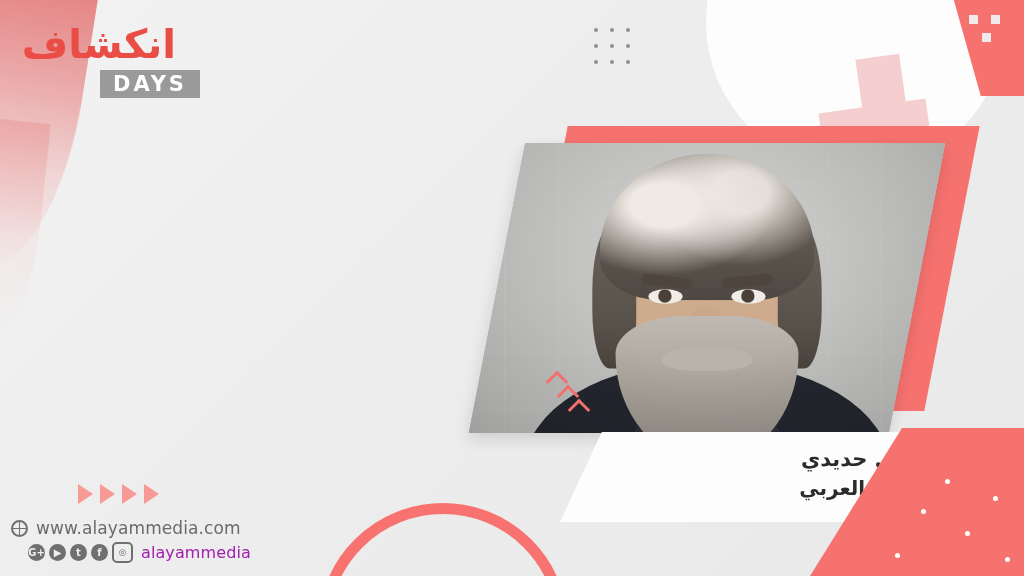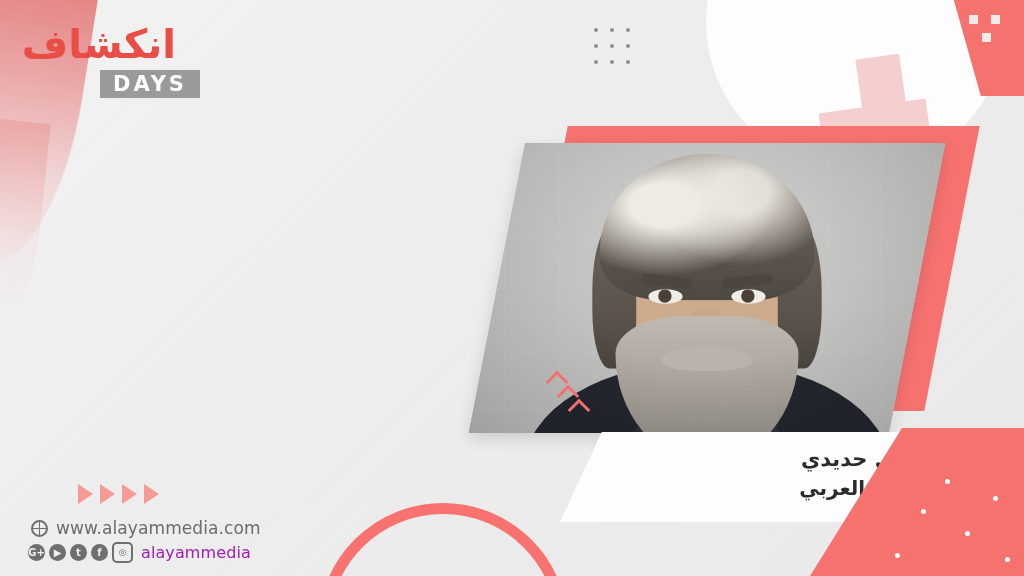--- a/index.html
+++ b/index.html
@@ -438,21 +438,21 @@
     border-left: 15px solid #f79a96;
     display: block;
   }
   .footer-row {
     position: absolute;
     display: flex;
     align-items: center;
     gap: 8px;
     color: #6f6f6f;
   }
-  .footer-web  { left: 31px; top: 518px; }
+  .footer-web  { left: 11px; top: 518px; }
   .footer-soc  { left: 28px; top: 542px; }
   .footer-web .f-text {
     font-size: 17px;
     letter-spacing: 0.1px;
     color: #6b6b6b;
   }
   .footer-soc .f-text {
     font-size: 16px;
     letter-spacing: 0.1px;
     color: #a21caf;

